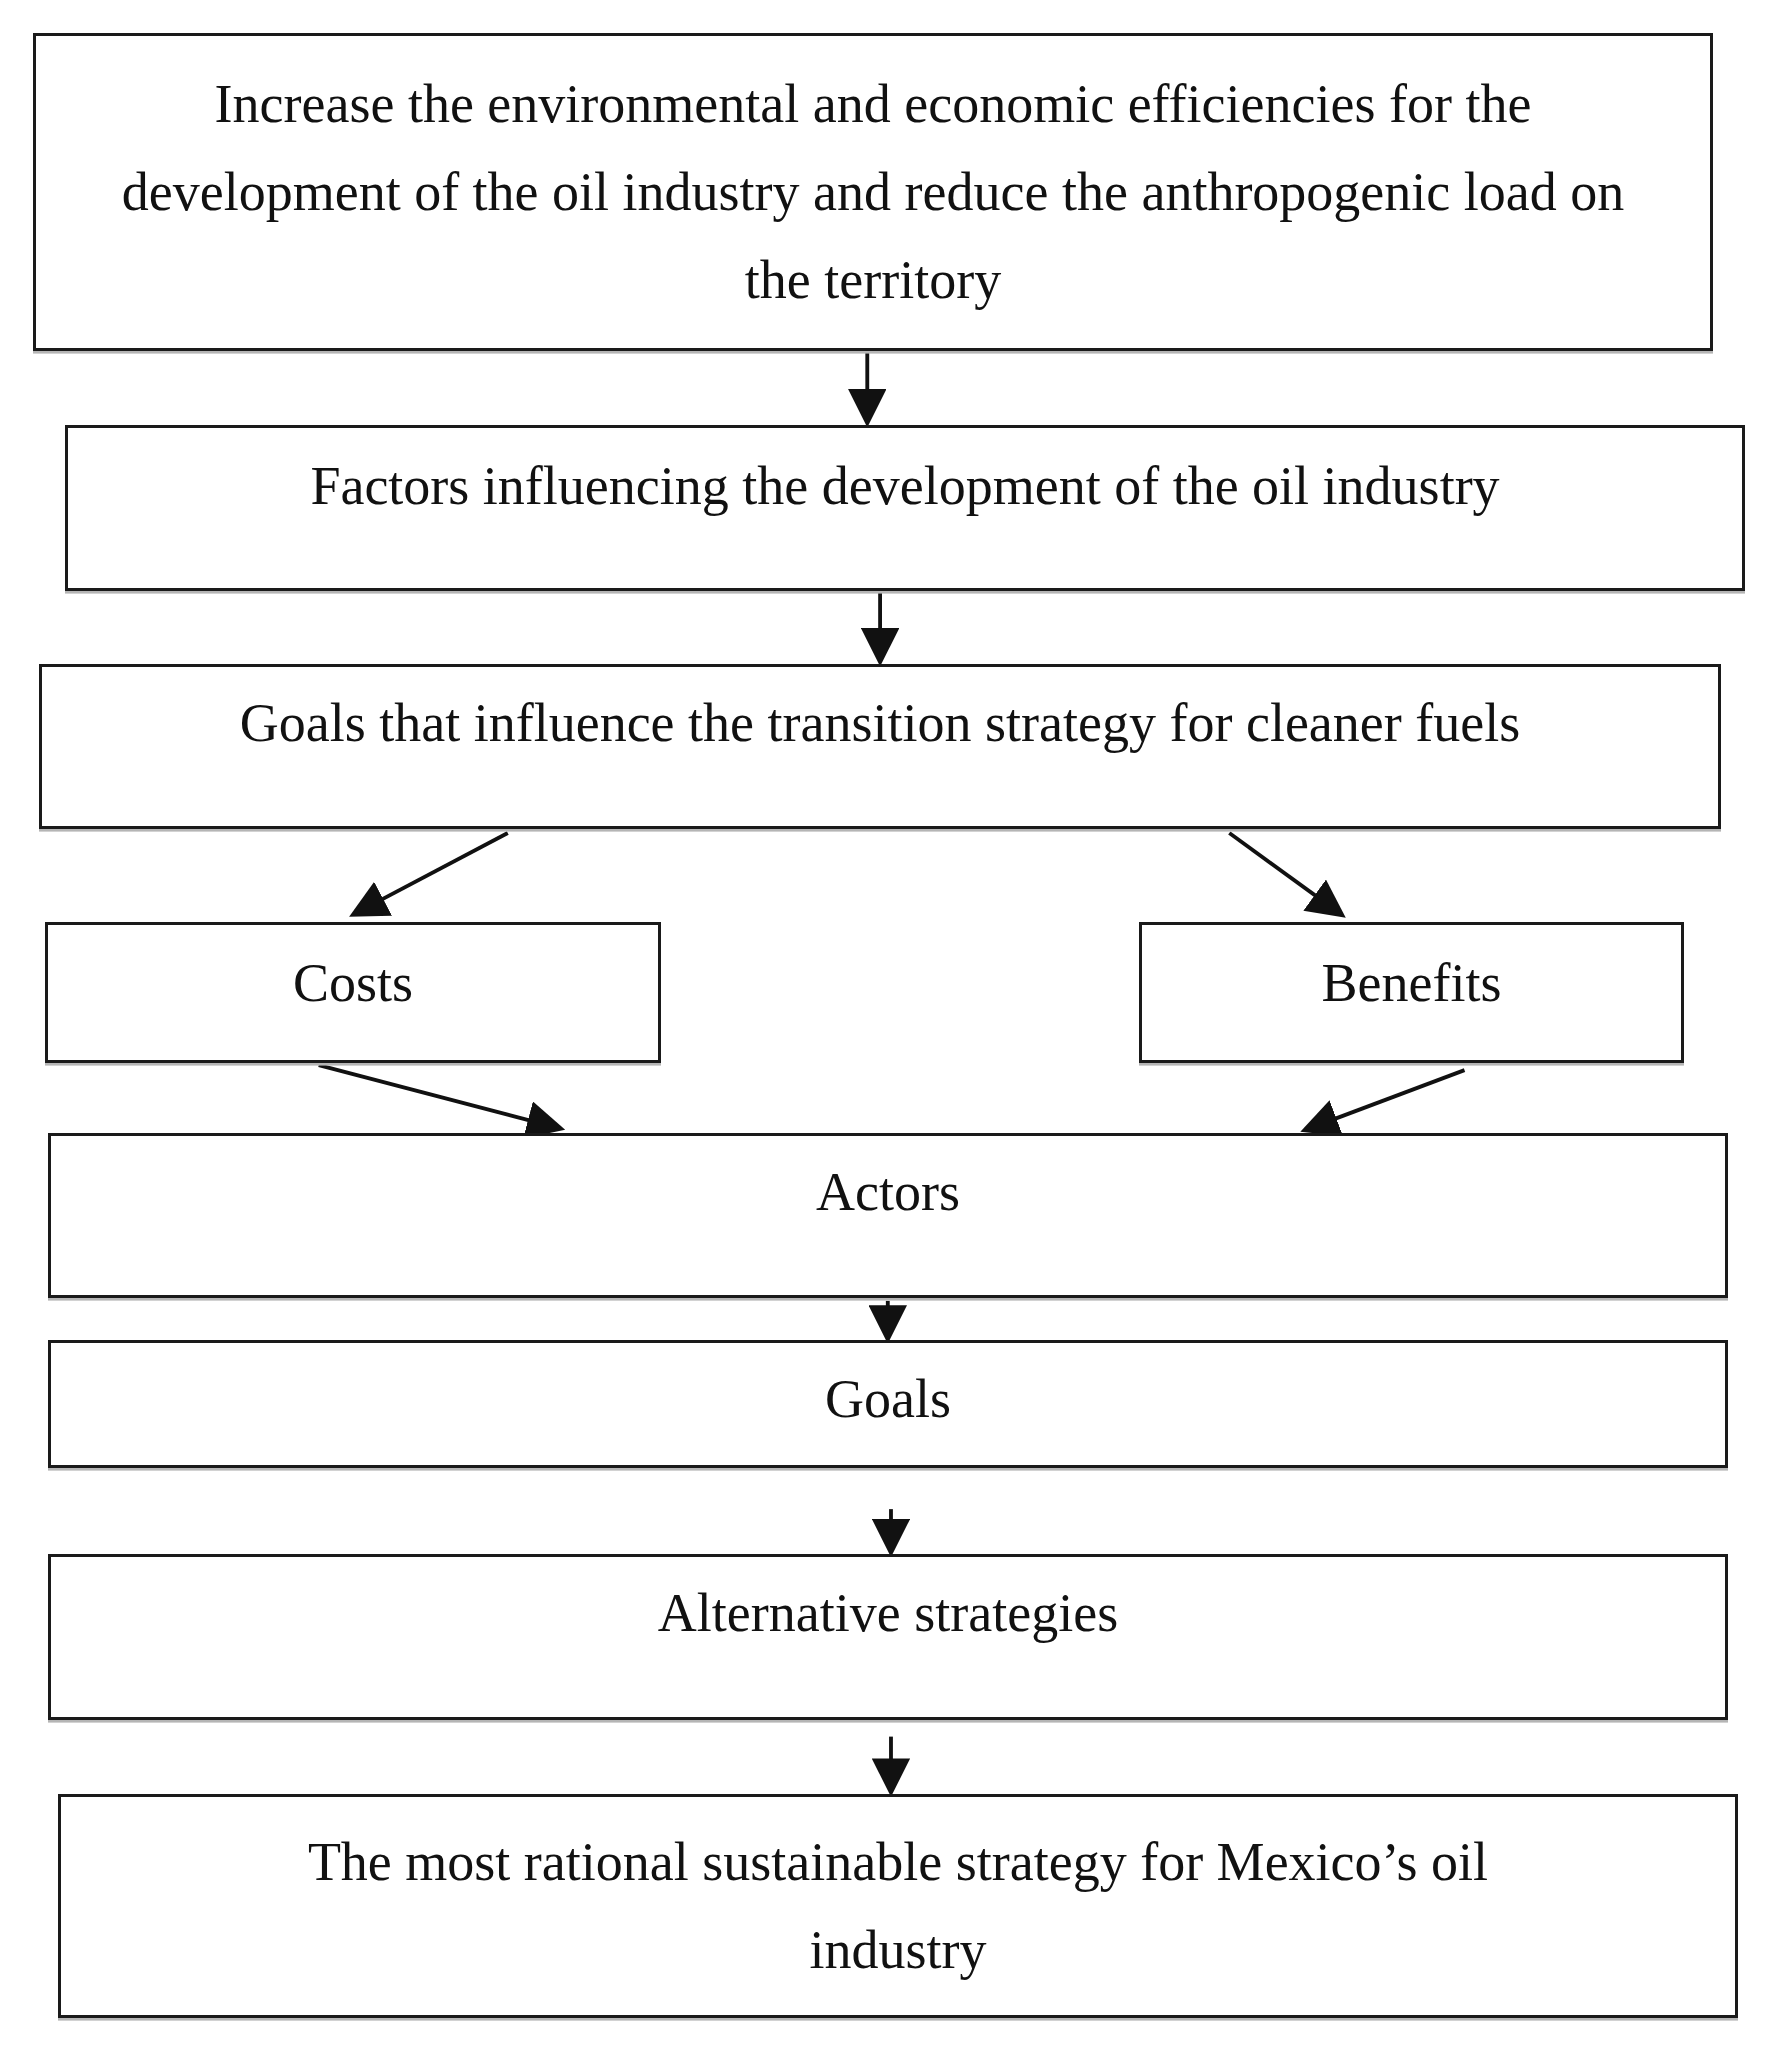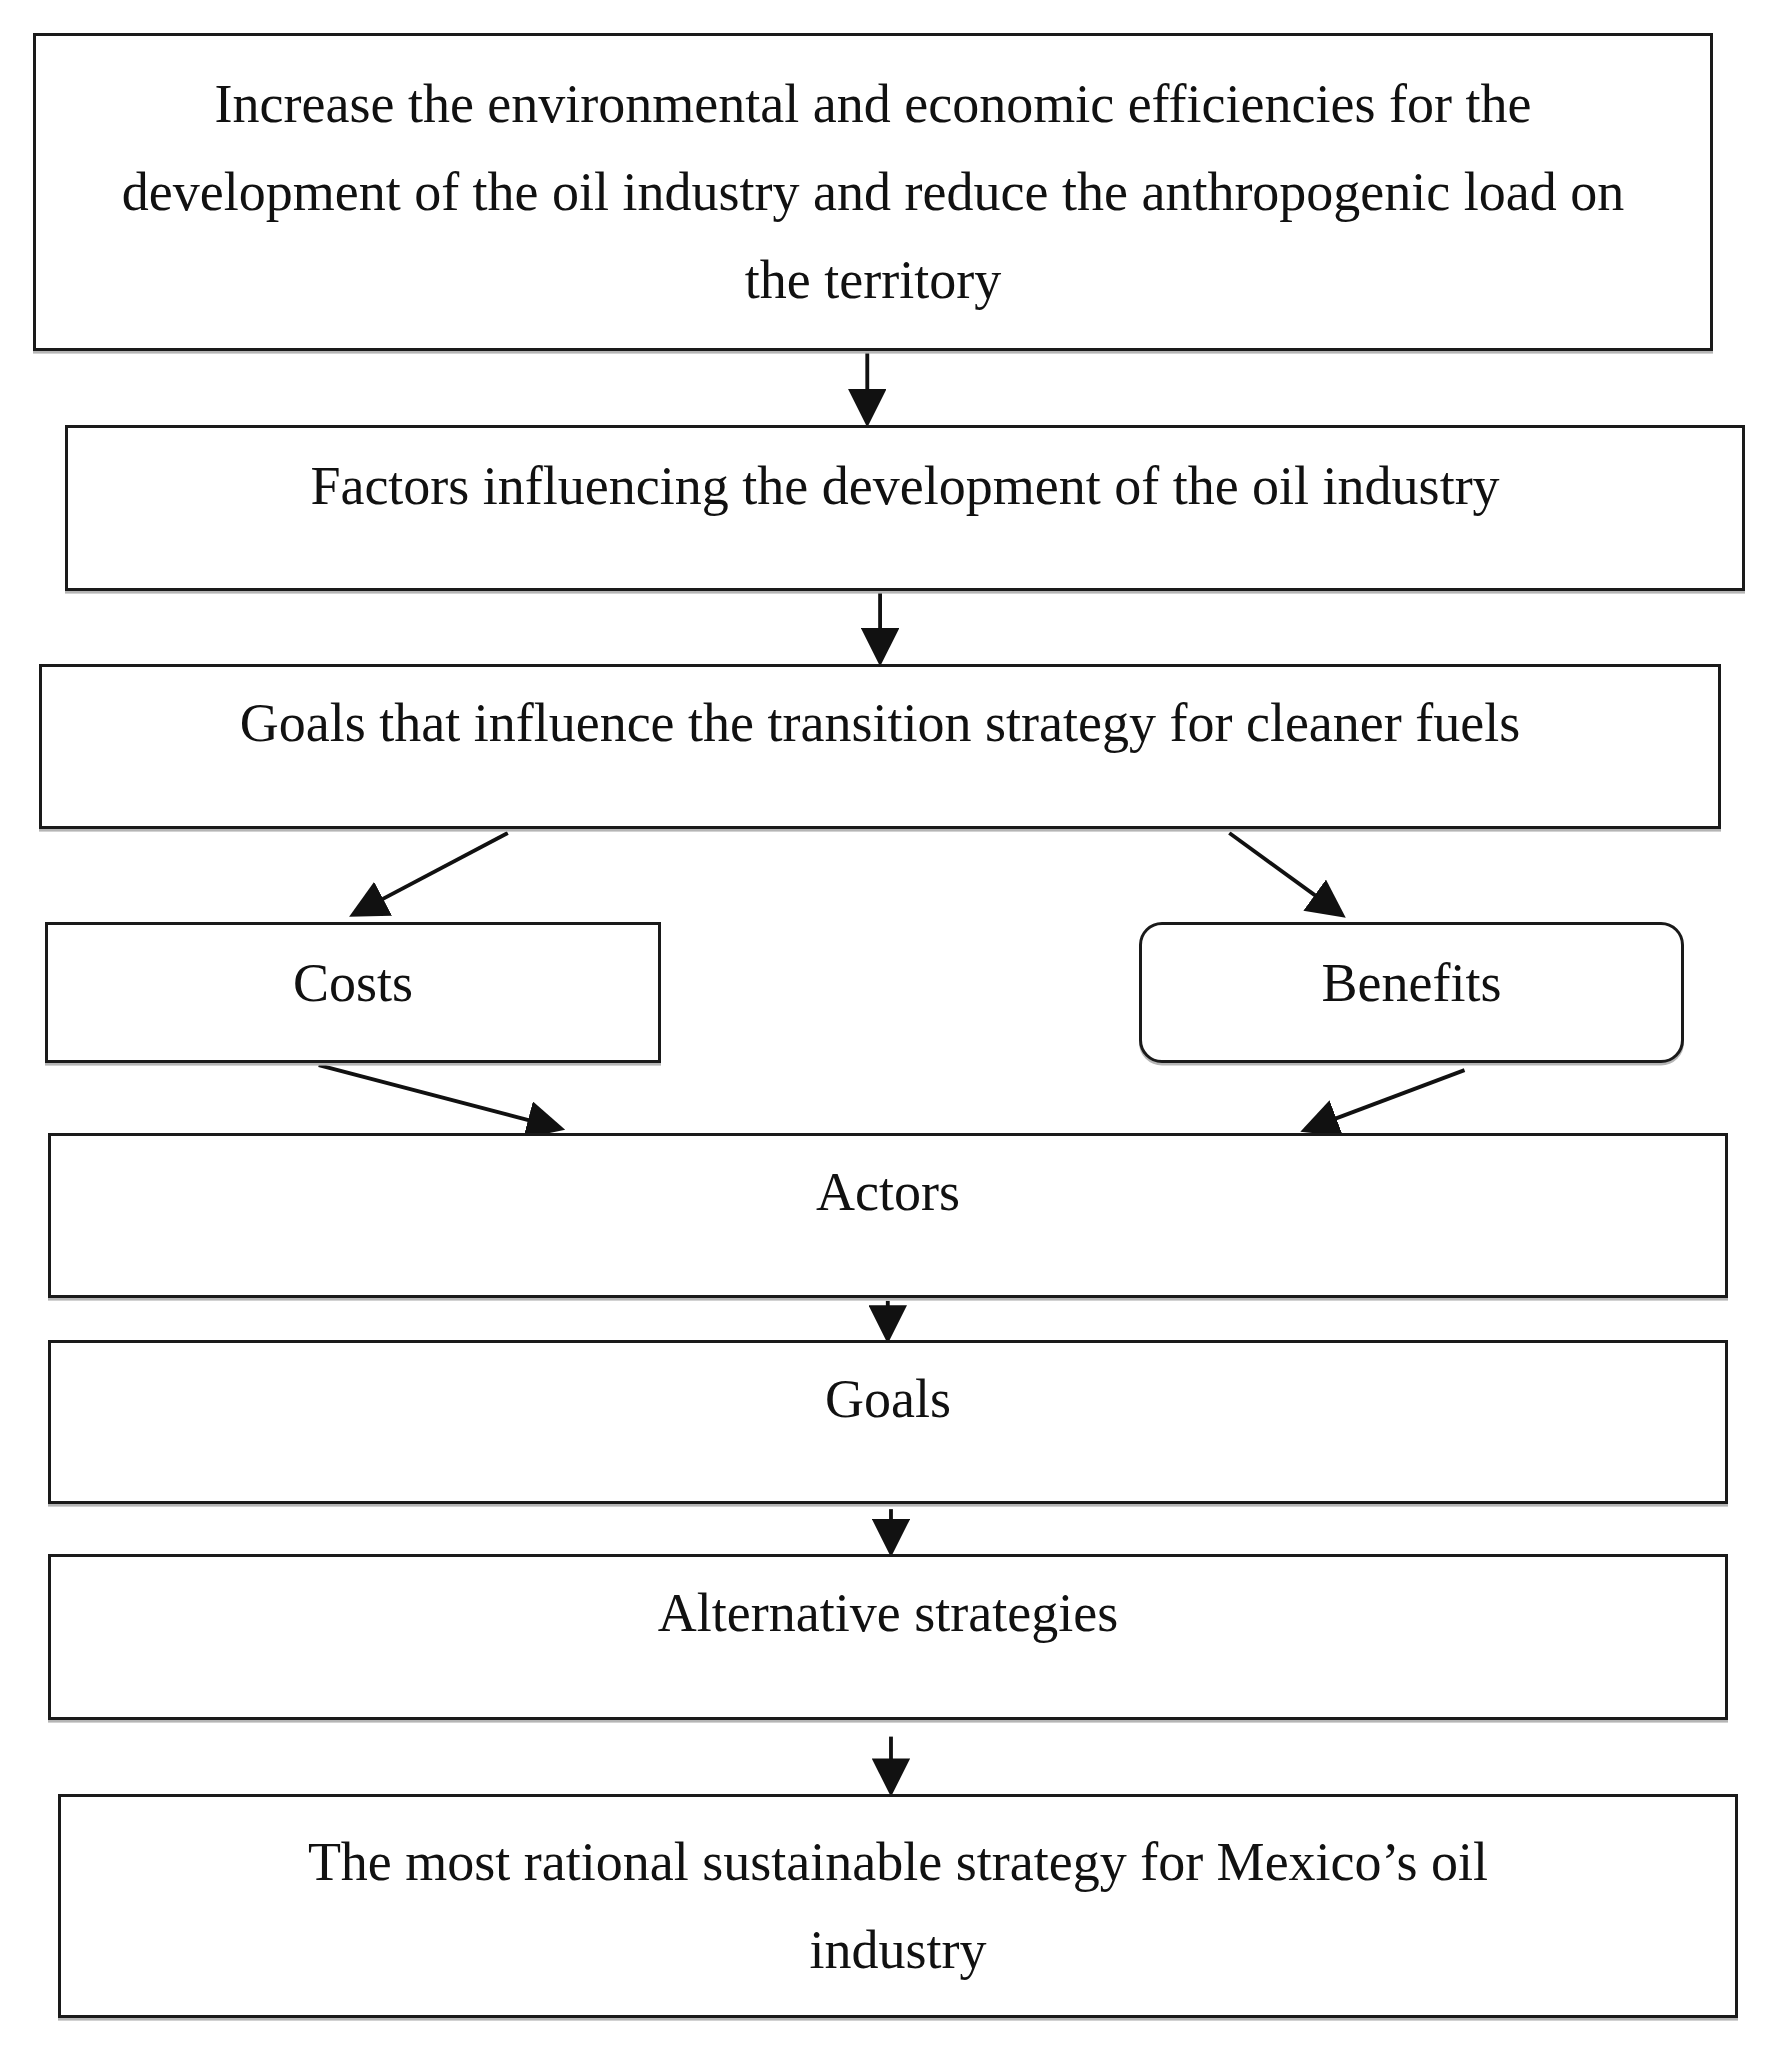--- a/index.html
+++ b/index.html
@@ -45,29 +45,29 @@
 </div>
 
 <div class="box top" style="left:39px;top:664px;width:1682px;height:165px;">
   <span style="margin-top:11.5px;">Goals that influence the transition strategy for cleaner fuels</span>
 </div>
 
 <div class="box top" style="left:45px;top:922px;width:616px;height:141px;">
   <span style="margin-top:14px;">Costs</span>
 </div>
 
-<div class="box top" style="left:1139px;top:922px;width:545px;height:141px;border-radius:23px;">
+<div class="box top" style="left:1139px;top:922px;width:545px;height:141px;">
   <span style="margin-top:14px;">Benefits</span>
 </div>
 
 <div class="box top" style="left:48px;top:1133px;width:1680px;height:165px;">
   <span style="margin-top:11.5px;">Actors</span>
 </div>
 
-<div class="box top" style="left:48px;top:1340px;width:1680px;height:164px;">
+<div class="box top" style="left:48px;top:1340px;width:1680px;height:128px;">
   <span style="margin-top:11.5px;">Goals</span>
 </div>
 
 <div class="box top" style="left:48px;top:1554px;width:1680px;height:166px;text-align:center;">
   <span style="margin-top:11.5px;">Alternative strategies</span>
 </div>
 
 <div class="box" style="left:58px;top:1794px;width:1680px;height:224px;justify-content:center;">
   <span style="width:1250px;">The most rational sustainable strategy for Mexico’s oil industry</span>
 </div>

